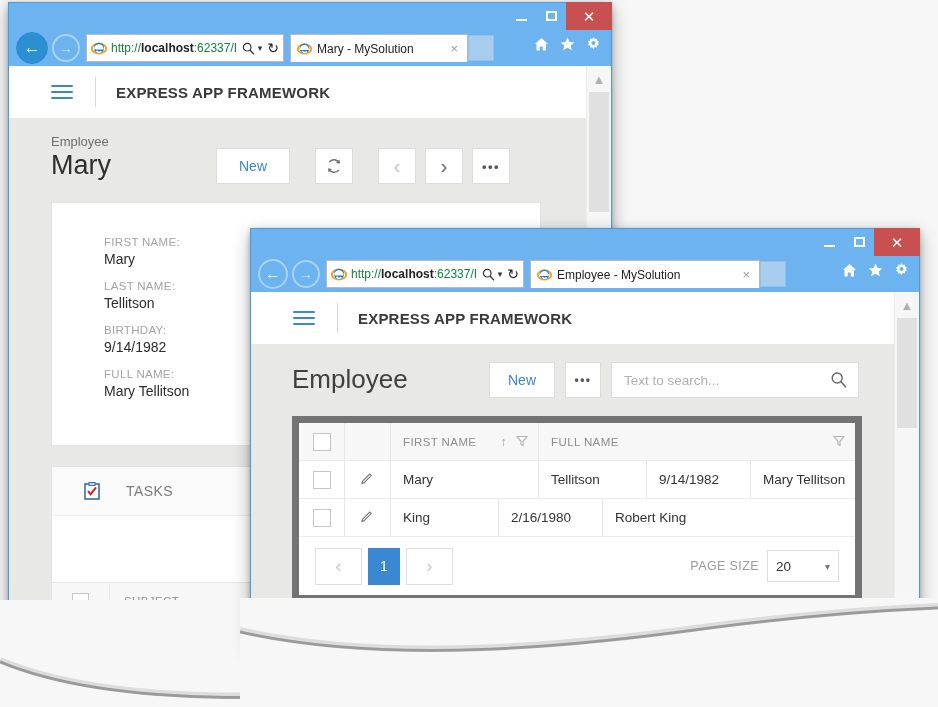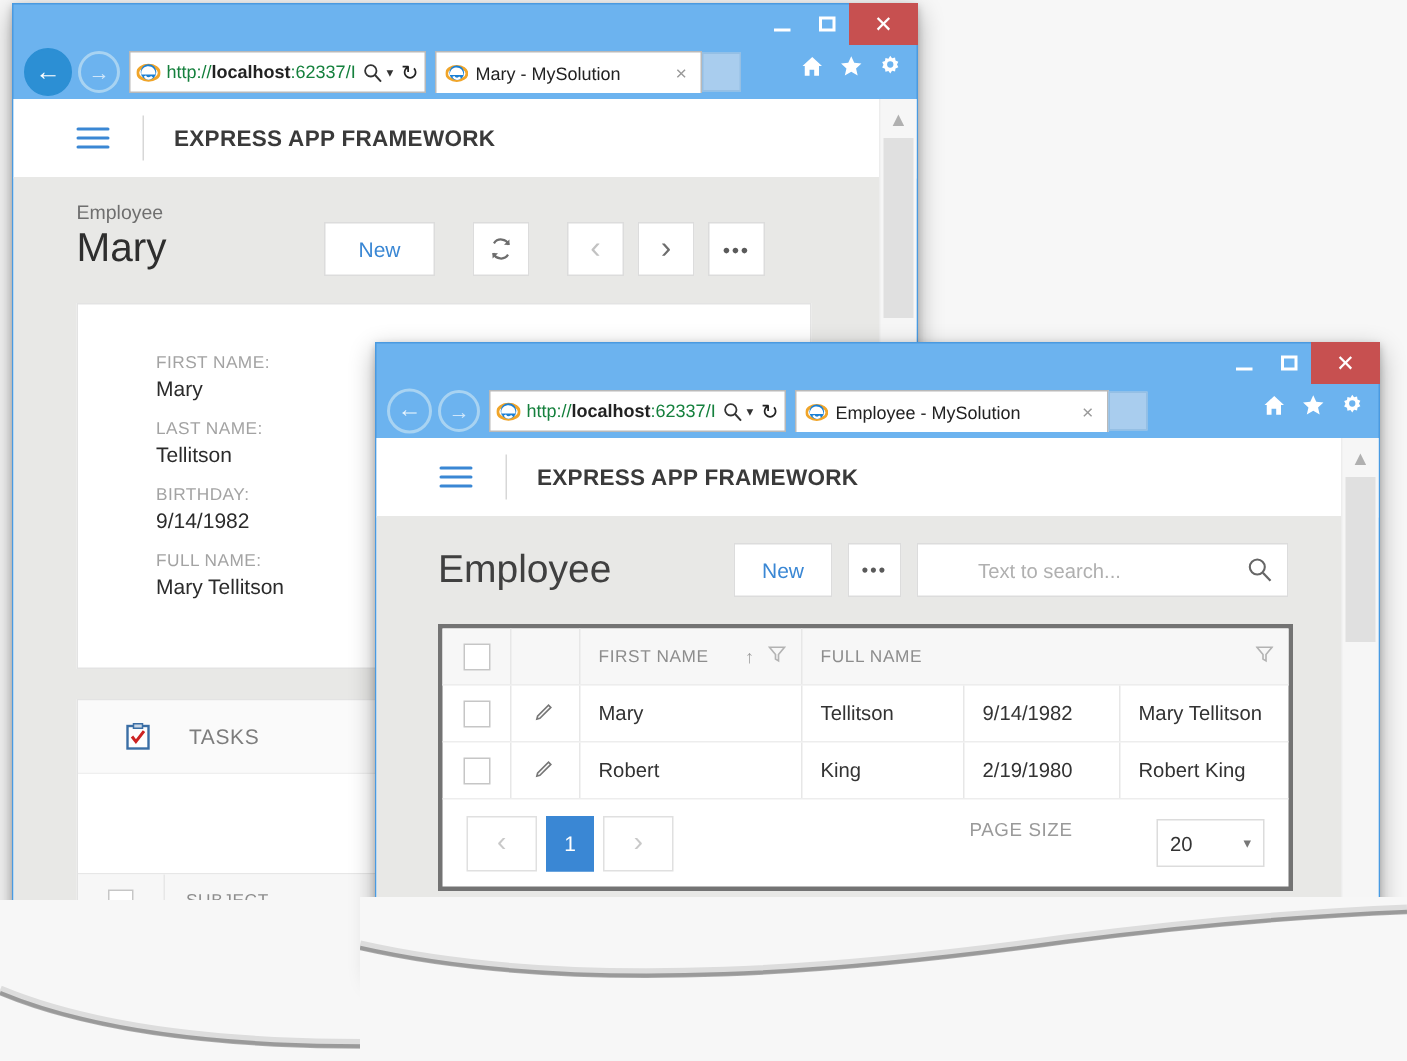--- a/index.html
+++ b/index.html
@@ -76,21 +76,21 @@
   .btn.dim { color:#c2c2c2; }
   .ellipsis { letter-spacing:1.5px; font-weight:bold; color:#5a5a5a; }
 
   .panel { background:#fff; border:1px solid #e3e3e3; box-sizing:border-box; }
   .fld-label { color:#a3a3a3; letter-spacing:0.3px; }
   .fld-value { color:#2b2b2b; }
 
   .chk { box-sizing:border-box; border:1px solid #c6c6c6; background:#fff; }
 
   
-  .grid { background:#fff; border:3px solid #737373; box-sizing:border-box; }
+  .grid { background:#fff; border:7px solid #737373; box-sizing:border-box; }
   .grow { display:flex; }
   .ghead { background:#f7f7f7; }
   .gcell { box-sizing:border-box; border-right:1px solid #e7e7e7;
            display:flex; align-items:center; }
   .gcell:last-child { border-right:none; }
   .ghead .gcell { color:#8d8d8d; letter-spacing:0.4px; }
   .gbody .gcell { color:#333; }
   .grow.sep { border-bottom:1px solid #ededed; }
 
   .searchbox { background:#fff; border:1px solid #dcdcdc; box-sizing:border-box;
@@ -349,21 +349,21 @@
           <svg width="13" height="13" viewBox="0 0 13 13">
               <circle cx="5.2" cy="5.2" r="3.8" fill="none" stroke="#333" stroke-width="1.2"></circle>
               <line x1="8" y1="8" x2="12" y2="12.4" stroke="#333" stroke-width="1.3"></line>
             </svg>
         </span>
         <span class="addr-ico" style="font-size:9px;color:#333;">▾</span>
         <span class="addr-ico" style="margin-left:5px;font-size:14px;color:#222;">↻</span>
       </div>
 
       <div class="tabstrip" style="margin-left:6px;align-items:center;">
-        <div class="ie-tab" style="width:209px;height:28px;padding:0 6px;">
+        <div class="ie-tab" style="width:230px;height:28px;padding:0 6px;">
           <span class="ie-logo" style="width:15px;height:15px;margin-right:5px;">
             <svg width="15" height="15" viewBox="0 0 16 16">
               <ellipse cx="8" cy="8.5" rx="7.2" ry="5" fill="none" stroke="#f0a52a" stroke-width="2"></ellipse>
               <circle cx="8" cy="8" r="5.2" fill="#1a7fd4"></circle>
               <path d="M3.2 9.6h9.4c.3-3.2-2-5.4-4.7-5.4-2.2 0-4.2 1.4-4.7 3.6" fill="#fff"></path>
               <path d="M5.6 10.6c.5 1.1 1.5 1.7 2.6 1.7.9 0 1.7-.4 2.2-1.1" fill="none" stroke="#fff" stroke-width="1.6"></path>
             </svg>
           </span>
           <span class="tab-title" style="font-size:12px;">Employee - MySolution</span>
           <span class="tab-x" style="font-size:13px;padding:0 3px;">×</span>
@@ -407,21 +407,21 @@
         <div style="position:absolute;left:41px;top:20px;color:#404040;font-size:26px;">Employee</div>
 
         <div style="position:absolute;left:238px;top:18px;display:flex;align-items:center;">
           <div class="btn" style="width:66px;height:36px;font-size:14px;">
             <span>New</span>
           </div>
           <div class="btn icon" style="width:36px;height:36px;margin-left:10px;">
             <span class="ellipsis" style="font-size:12px;">•••</span>
           </div>
           <div class="searchbox" style="width:248px;height:36px;margin-left:10px;padding:0 10px;">
-            <input type="text" value="" style="font-size: 13.5px; margin-left: 28px;" placeholder="Text to search...">
+            <input type="text" value="" style="font-size: 13.5px;" placeholder="Text to search...">
             <span style="display:flex;">
               <svg width="18" height="18" viewBox="0 0 18 18">
                   <circle cx="7.2" cy="7" r="5" fill="none" stroke="#666" stroke-width="1.4"></circle>
                   <line x1="10.9" y1="10.8" x2="16" y2="16.2" stroke="#666" stroke-width="1.5"></line>
                 </svg>
             </span>
           </div>
         </div>
 
         <div class="grid" style="position:absolute;left:41px;top:72px;width:570px;">
@@ -480,48 +480,45 @@
               <div class="gcell" style="width:46px;justify-content:center;">
                 <span class="chk" style="width:18px;height:18px;display:block;"></span>
               </div>
               <div class="gcell" style="width:46px;justify-content:center;">
                 <span>
                   <svg width="15" height="15" viewBox="0 0 15 15">
                       <path d="M2.4 11.4l7.3-7.3 1.5 1.5-7.3 7.3-2 .5z" fill="none" stroke="#777" stroke-width="1.1"></path>
                     </svg>
                 </span>
               </div>
-              <div class="gcell" style="width:148px;padding-left:12px;font-size:13.5px;">
-                  <span>Robert</span>
-                </div>
               <div class="gcell" style="width:108px;padding-left:12px;font-size:13.5px;">
                   <span>King</span>
                 </div>
               <div class="gcell" style="width:104px;padding-left:12px;font-size:13.5px;">
-                  <span>2/19/1980</span>
+                  <span>2/16/1980</span>
                 </div>
               <div class="gcell" style="flex:1;padding-left:12px;font-size:13.5px;">
                   <span>Robert King</span>
                 </div>
             </div>
           </div>
 
           <div style="height:58px;display:flex;align-items:center;padding:0 16px;justify-content:space-between;">
             <div style="display:flex;align-items:center;">
               <div class="pagerbtn" style="width:47px;height:37px;font-size:19px;">
                 <span>‹</span>
               </div>
               <div class="pagerbtn active" style="width:32px;height:37px;font-size:14px;margin-left:6px;">
                 <span>1</span>
               </div>
               <div class="pagerbtn" style="width:47px;height:37px;font-size:19px;margin-left:6px;">
                 <span>›</span>
               </div>
             </div>
-            <div style="display:flex;align-items:flex-start;gap:48px;">
+            <div style="display:flex;align-items:center;">
               <span class="pslabel" style="font-size:12.5px;margin-right:8px;">PAGE SIZE</span>
               <div class="psbox" style="width:72px;height:32px;padding:0 8px;">
                 <span style="font-size:13.5px;">20</span>
                 <span style="font-size:10px;color:#777;">▾</span>
               </div>
             </div>
           </div>
         </div>
       </div>
 

